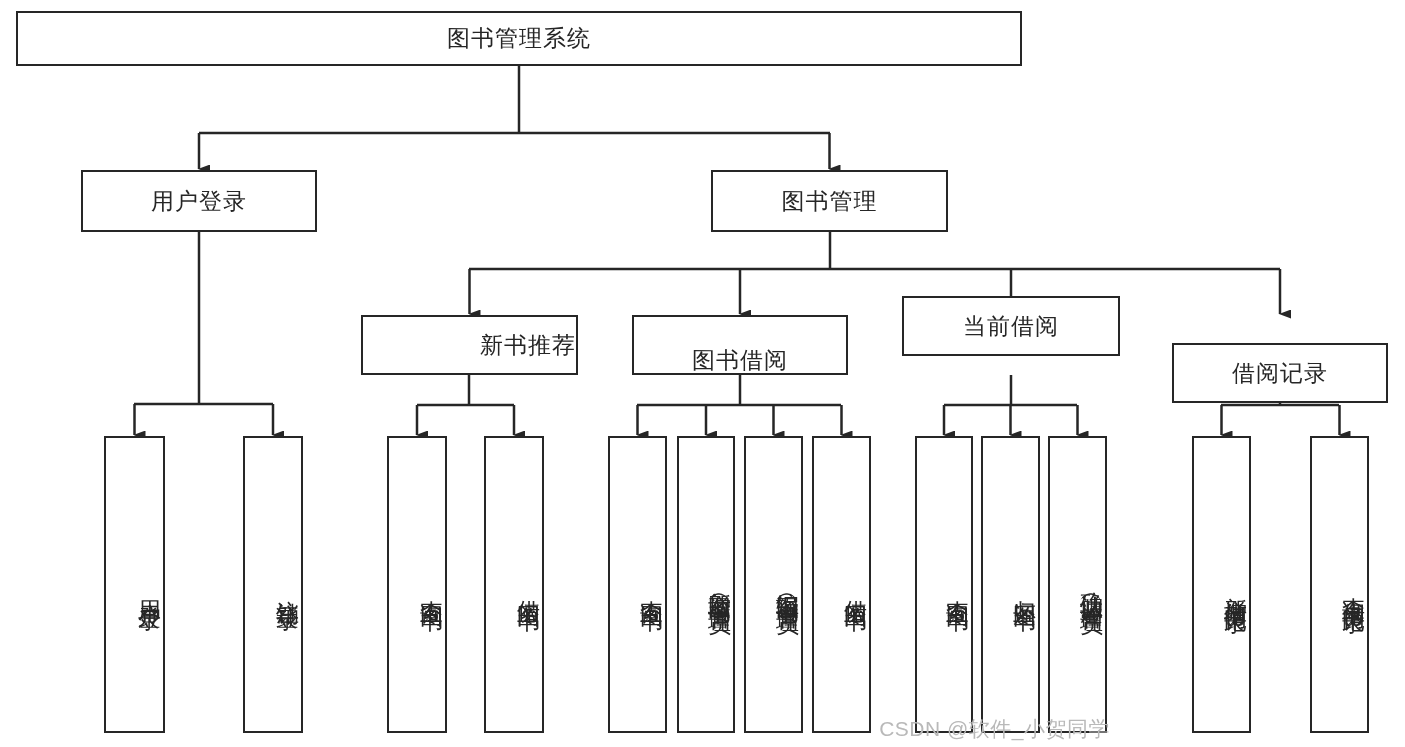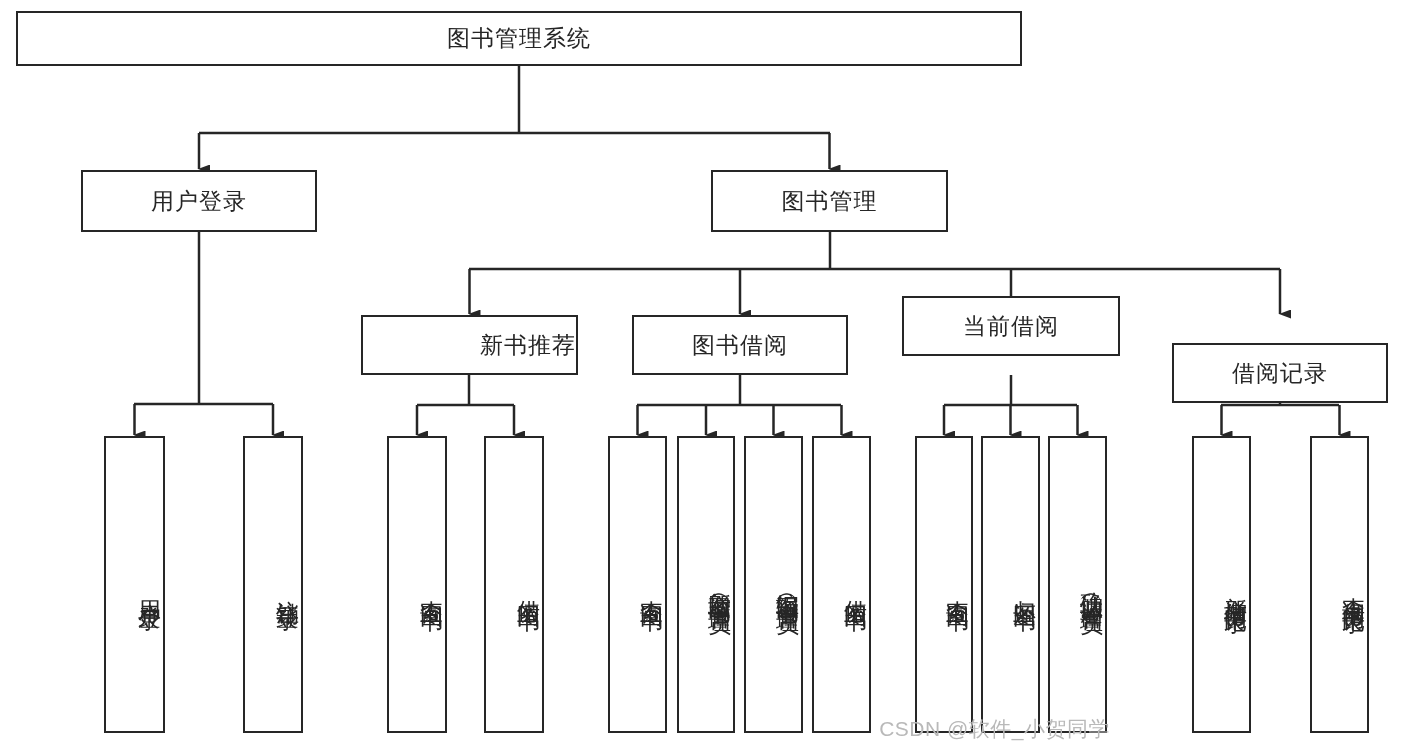--- a/index.html
+++ b/index.html
@@ -105,21 +105,21 @@
       </div>
       <div class="node horiz" style="left: 81px; top: 170px; width: 236px; height: 62px;">
         <span class="lbl">用户登录</span>
       </div>
       <div class="node horiz" style="left: 711px; top: 170px; width: 237px; height: 62px;">
         <span class="lbl">图书管理</span>
       </div>
       <div class="node horiz" style="left: 361px; top: 315px; width: 217px; height: 60px; justify-content: flex-end;">
         <span class="lbl">新书推荐</span>
       </div>
-      <div class="node horiz" style="left: 632px; top: 315px; width: 216px; height: 60px;">
+      <div class="node horiz" style="left: 632px; top: 315px; width: 216px; height: 60px; align-items: flex-end;">
         <span class="lbl">图书借阅</span>
       </div>
       <div class="node horiz" style="left: 902px; top: 296px; width: 218px; height: 60px;">
         <span class="lbl">当前借阅</span>
       </div>
       <div class="node horiz" style="left: 1172px; top: 315px; width: 216px; height: 60px; margin-top: 28px;">
         <span class="lbl">借阅记录</span>
       </div>
       <div class="node vert" style="left: 104px; top: 436px; width: 61px; height: 297px;">
         <span class="lbl">用户登录</span>

